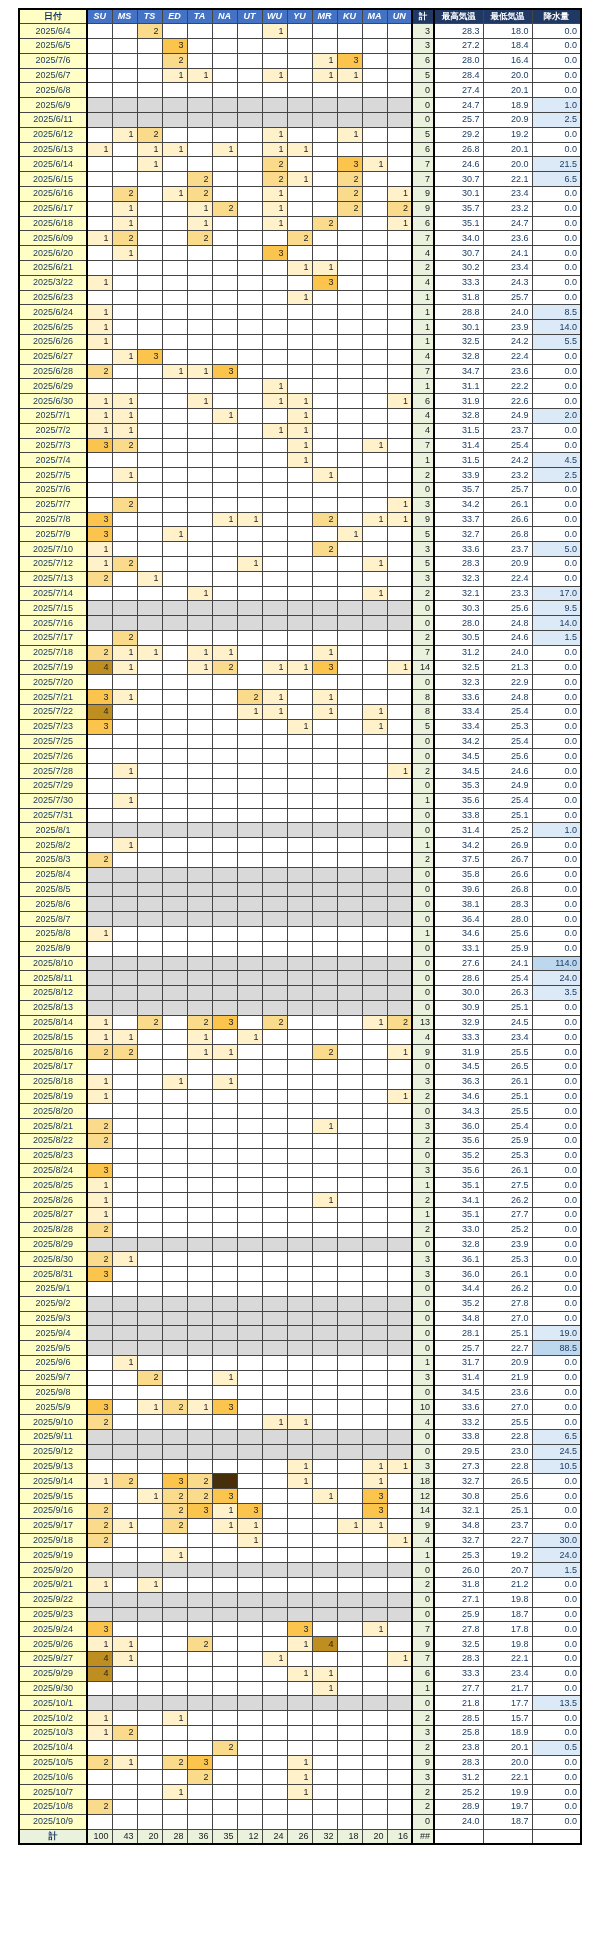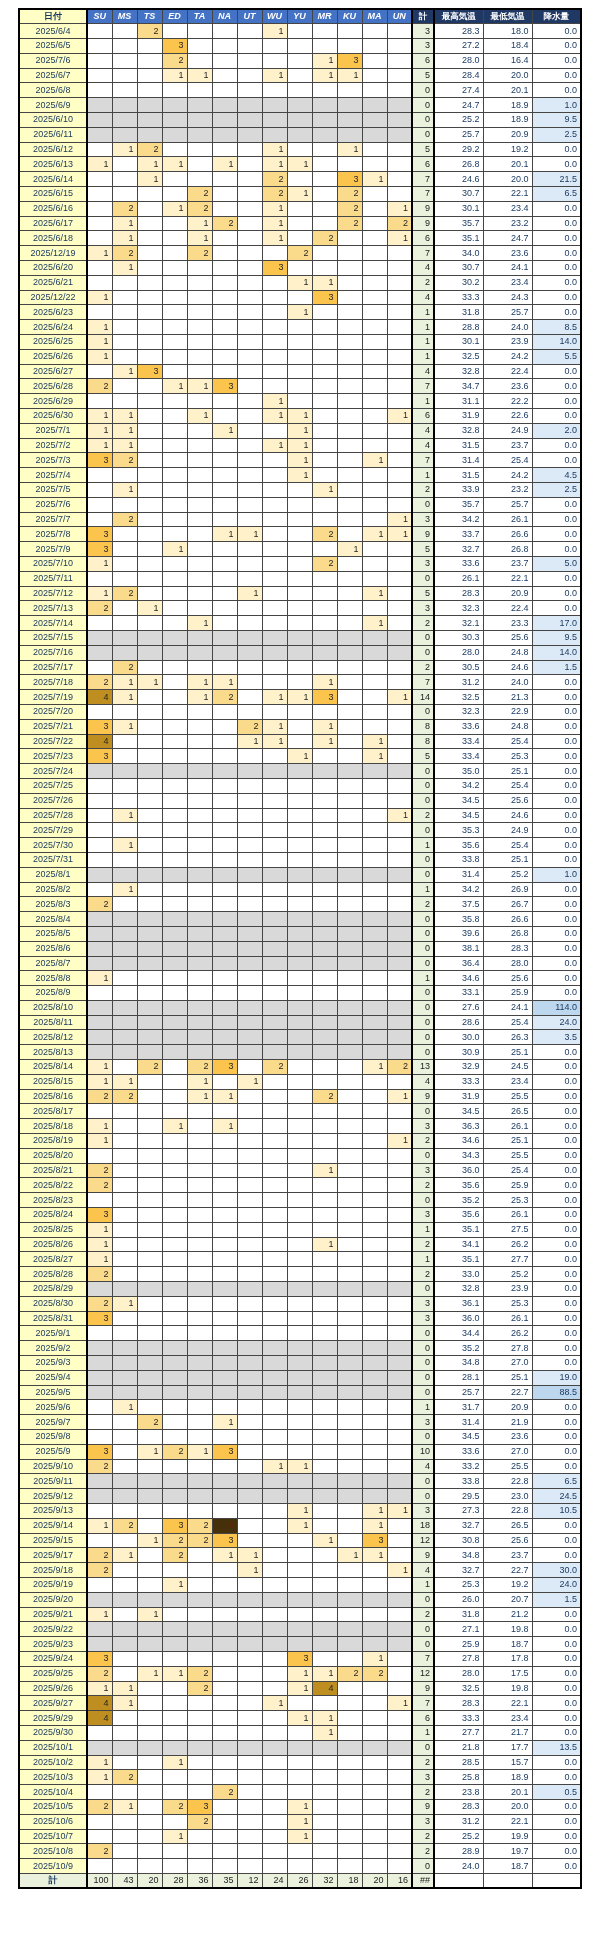--- a/index.html
+++ b/index.html
@@ -177,40 +177,20 @@
           <td class="c-p val closed"></td>
           <td class="c-p val closed"></td>
           <td class="c-p val closed"></td>
           <td class="c-p val closed"></td>
           <td class="c-tot tot">0</td>
           <td class="c-t tmp">24.7</td>
           <td class="c-t tmp">18.9</td>
           <td class="c-t tmp wet">1.0</td>
         </tr>
         <tr>
-          <td class="c-date date">2025/6/10</td>
-          <td class="c-p val closed"></td>
-          <td class="c-p val closed"></td>
-          <td class="c-p val closed"></td>
-          <td class="c-p val closed"></td>
-          <td class="c-p val closed"></td>
-          <td class="c-p val closed"></td>
-          <td class="c-p val closed"></td>
-          <td class="c-p val closed"></td>
-          <td class="c-p val closed"></td>
-          <td class="c-p val closed"></td>
-          <td class="c-p val closed"></td>
-          <td class="c-p val closed"></td>
-          <td class="c-p val closed"></td>
-          <td class="c-tot tot">0</td>
-          <td class="c-t tmp">25.2</td>
-          <td class="c-t tmp">18.9</td>
-          <td class="c-t tmp wet">9.5</td>
-        </tr>
-        <tr>
           <td class="c-date date">2025/6/11</td>
           <td class="c-p val closed"></td>
           <td class="c-p val closed"></td>
           <td class="c-p val closed"></td>
           <td class="c-p val closed"></td>
           <td class="c-p val closed"></td>
           <td class="c-p val closed"></td>
           <td class="c-p val closed"></td>
           <td class="c-p val closed"></td>
           <td class="c-p val closed"></td>
@@ -357,21 +337,21 @@
           <td class="c-p val" style="background: rgb(250, 219, 140);">2</td>
           <td class="c-p val"></td>
           <td class="c-p val"></td>
           <td class="c-p val" style="background: rgb(255, 242, 202);">1</td>
           <td class="c-tot tot">6</td>
           <td class="c-t tmp">35.1</td>
           <td class="c-t tmp">24.7</td>
           <td class="c-t tmp">0.0</td>
         </tr>
         <tr>
-          <td class="c-date date">2025/12/19</td>
+          <td class="c-date date">2025/6/09</td>
           <td class="c-p val" style="background: rgb(255, 242, 202);">1</td>
           <td class="c-p val" style="background: rgb(250, 219, 140);">2</td>
           <td class="c-p val"></td>
           <td class="c-p val"></td>
           <td class="c-p val" style="background: rgb(250, 219, 140);">2</td>
           <td class="c-p val"></td>
           <td class="c-p val"></td>
           <td class="c-p val"></td>
           <td class="c-p val" style="background: rgb(250, 219, 140);">2</td>
           <td class="c-p val"></td>
@@ -417,21 +397,21 @@
           <td class="c-p val" style="background: rgb(255, 242, 202);">1</td>
           <td class="c-p val"></td>
           <td class="c-p val"></td>
           <td class="c-p val"></td>
           <td class="c-tot tot">2</td>
           <td class="c-t tmp">30.2</td>
           <td class="c-t tmp">23.4</td>
           <td class="c-t tmp">0.0</td>
         </tr>
         <tr>
-          <td class="c-date date">2025/12/22</td>
+          <td class="c-date date">2025/3/22</td>
           <td class="c-p val" style="background: rgb(255, 242, 202);">1</td>
           <td class="c-p val"></td>
           <td class="c-p val"></td>
           <td class="c-p val"></td>
           <td class="c-p val"></td>
           <td class="c-p val"></td>
           <td class="c-p val"></td>
           <td class="c-p val"></td>
           <td class="c-p val"></td>
           <td class="c-p val" style="background: rgb(251, 196, 76);">3</td>
@@ -797,40 +777,20 @@
           <td class="c-p val" style="background: rgb(250, 219, 140);">2</td>
           <td class="c-p val"></td>
           <td class="c-p val"></td>
           <td class="c-p val"></td>
           <td class="c-tot tot">3</td>
           <td class="c-t tmp">33.6</td>
           <td class="c-t tmp">23.7</td>
           <td class="c-t tmp wet">5.0</td>
         </tr>
         <tr>
-          <td class="c-date date">2025/7/11</td>
-          <td class="c-p val"></td>
-          <td class="c-p val"></td>
-          <td class="c-p val"></td>
-          <td class="c-p val"></td>
-          <td class="c-p val"></td>
-          <td class="c-p val"></td>
-          <td class="c-p val"></td>
-          <td class="c-p val"></td>
-          <td class="c-p val"></td>
-          <td class="c-p val"></td>
-          <td class="c-p val"></td>
-          <td class="c-p val"></td>
-          <td class="c-p val"></td>
-          <td class="c-tot tot">0</td>
-          <td class="c-t tmp">26.1</td>
-          <td class="c-t tmp">22.1</td>
-          <td class="c-t tmp">0.0</td>
-        </tr>
-        <tr>
           <td class="c-date date">2025/7/12</td>
           <td class="c-p val" style="background: rgb(255, 242, 202);">1</td>
           <td class="c-p val" style="background: rgb(250, 219, 140);">2</td>
           <td class="c-p val"></td>
           <td class="c-p val"></td>
           <td class="c-p val"></td>
           <td class="c-p val"></td>
           <td class="c-p val" style="background: rgb(255, 242, 202);">1</td>
           <td class="c-p val"></td>
           <td class="c-p val"></td>
@@ -1057,40 +1017,20 @@
           <td class="c-p val"></td>
           <td class="c-p val"></td>
           <td class="c-p val" style="background: rgb(255, 242, 202);">1</td>
           <td class="c-p val"></td>
           <td class="c-tot tot">5</td>
           <td class="c-t tmp">33.4</td>
           <td class="c-t tmp">25.3</td>
           <td class="c-t tmp">0.0</td>
         </tr>
         <tr>
-          <td class="c-date date">2025/7/24</td>
-          <td class="c-p val closed"></td>
-          <td class="c-p val closed"></td>
-          <td class="c-p val closed"></td>
-          <td class="c-p val closed"></td>
-          <td class="c-p val closed"></td>
-          <td class="c-p val closed"></td>
-          <td class="c-p val closed"></td>
-          <td class="c-p val closed"></td>
-          <td class="c-p val closed"></td>
-          <td class="c-p val closed"></td>
-          <td class="c-p val closed"></td>
-          <td class="c-p val closed"></td>
-          <td class="c-p val closed"></td>
-          <td class="c-tot tot">0</td>
-          <td class="c-t tmp">35.0</td>
-          <td class="c-t tmp">25.1</td>
-          <td class="c-t tmp">0.0</td>
-        </tr>
-        <tr>
           <td class="c-date date">2025/7/25</td>
           <td class="c-p val"></td>
           <td class="c-p val"></td>
           <td class="c-p val"></td>
           <td class="c-p val"></td>
           <td class="c-p val"></td>
           <td class="c-p val"></td>
           <td class="c-p val"></td>
           <td class="c-p val"></td>
           <td class="c-p val"></td>
@@ -2117,20 +2057,40 @@
           <td class="c-p val" style="background: rgb(255, 242, 202);">1</td>
           <td class="c-p val"></td>
           <td class="c-p val" style="background: rgb(251, 196, 76);">3</td>
           <td class="c-p val"></td>
           <td class="c-tot tot">12</td>
           <td class="c-t tmp">30.8</td>
           <td class="c-t tmp">25.6</td>
           <td class="c-t tmp">0.0</td>
         </tr>
         <tr>
+          <td class="c-date date">2025/9/16</td>
+          <td class="c-p val" style="background: rgb(250, 219, 140);">2</td>
+          <td class="c-p val"></td>
+          <td class="c-p val"></td>
+          <td class="c-p val" style="background: rgb(250, 219, 140);">2</td>
+          <td class="c-p val" style="background: rgb(251, 196, 76);">3</td>
+          <td class="c-p val" style="background: rgb(255, 242, 202);">1</td>
+          <td class="c-p val" style="background: rgb(251, 196, 76);">3</td>
+          <td class="c-p val"></td>
+          <td class="c-p val"></td>
+          <td class="c-p val"></td>
+          <td class="c-p val"></td>
+          <td class="c-p val" style="background: rgb(251, 196, 76);">3</td>
+          <td class="c-p val"></td>
+          <td class="c-tot tot">14</td>
+          <td class="c-t tmp">32.1</td>
+          <td class="c-t tmp">25.1</td>
+          <td class="c-t tmp">0.0</td>
+        </tr>
+        <tr>
           <td class="c-date date">2025/9/17</td>
           <td class="c-p val" style="background: rgb(250, 219, 140);">2</td>
           <td class="c-p val" style="background: rgb(255, 242, 202);">1</td>
           <td class="c-p val"></td>
           <td class="c-p val" style="background: rgb(250, 219, 140);">2</td>
           <td class="c-p val"></td>
           <td class="c-p val" style="background: rgb(255, 242, 202);">1</td>
           <td class="c-p val" style="background: rgb(255, 242, 202);">1</td>
           <td class="c-p val"></td>
           <td class="c-p val"></td>
@@ -2274,40 +2234,20 @@
           <td class="c-p val"></td>
           <td class="c-p val"></td>
           <td class="c-p val" style="background: rgb(251, 196, 76);">3</td>
           <td class="c-p val"></td>
           <td class="c-p val"></td>
           <td class="c-p val" style="background: rgb(255, 242, 202);">1</td>
           <td class="c-p val"></td>
           <td class="c-tot tot">7</td>
           <td class="c-t tmp">27.8</td>
           <td class="c-t tmp">17.8</td>
-          <td class="c-t tmp">0.0</td>
-        </tr>
-        <tr>
-          <td class="c-date date">2025/9/25</td>
-          <td class="c-p val" style="background: rgb(250, 219, 140);">2</td>
-          <td class="c-p val"></td>
-          <td class="c-p val" style="background: rgb(255, 242, 202);">1</td>
-          <td class="c-p val" style="background: rgb(255, 242, 202);">1</td>
-          <td class="c-p val" style="background: rgb(250, 219, 140);">2</td>
-          <td class="c-p val"></td>
-          <td class="c-p val"></td>
-          <td class="c-p val"></td>
-          <td class="c-p val" style="background: rgb(255, 242, 202);">1</td>
-          <td class="c-p val" style="background: rgb(255, 242, 202);">1</td>
-          <td class="c-p val" style="background: rgb(250, 219, 140);">2</td>
-          <td class="c-p val" style="background: rgb(250, 219, 140);">2</td>
-          <td class="c-p val"></td>
-          <td class="c-tot tot">12</td>
-          <td class="c-t tmp">28.0</td>
-          <td class="c-t tmp">17.5</td>
           <td class="c-t tmp">0.0</td>
         </tr>
         <tr>
           <td class="c-date date">2025/9/26</td>
           <td class="c-p val" style="background: rgb(255, 242, 202);">1</td>
           <td class="c-p val" style="background: rgb(255, 242, 202);">1</td>
           <td class="c-p val"></td>
           <td class="c-p val"></td>
           <td class="c-p val" style="background: rgb(250, 219, 140);">2</td>
           <td class="c-p val"></td>

